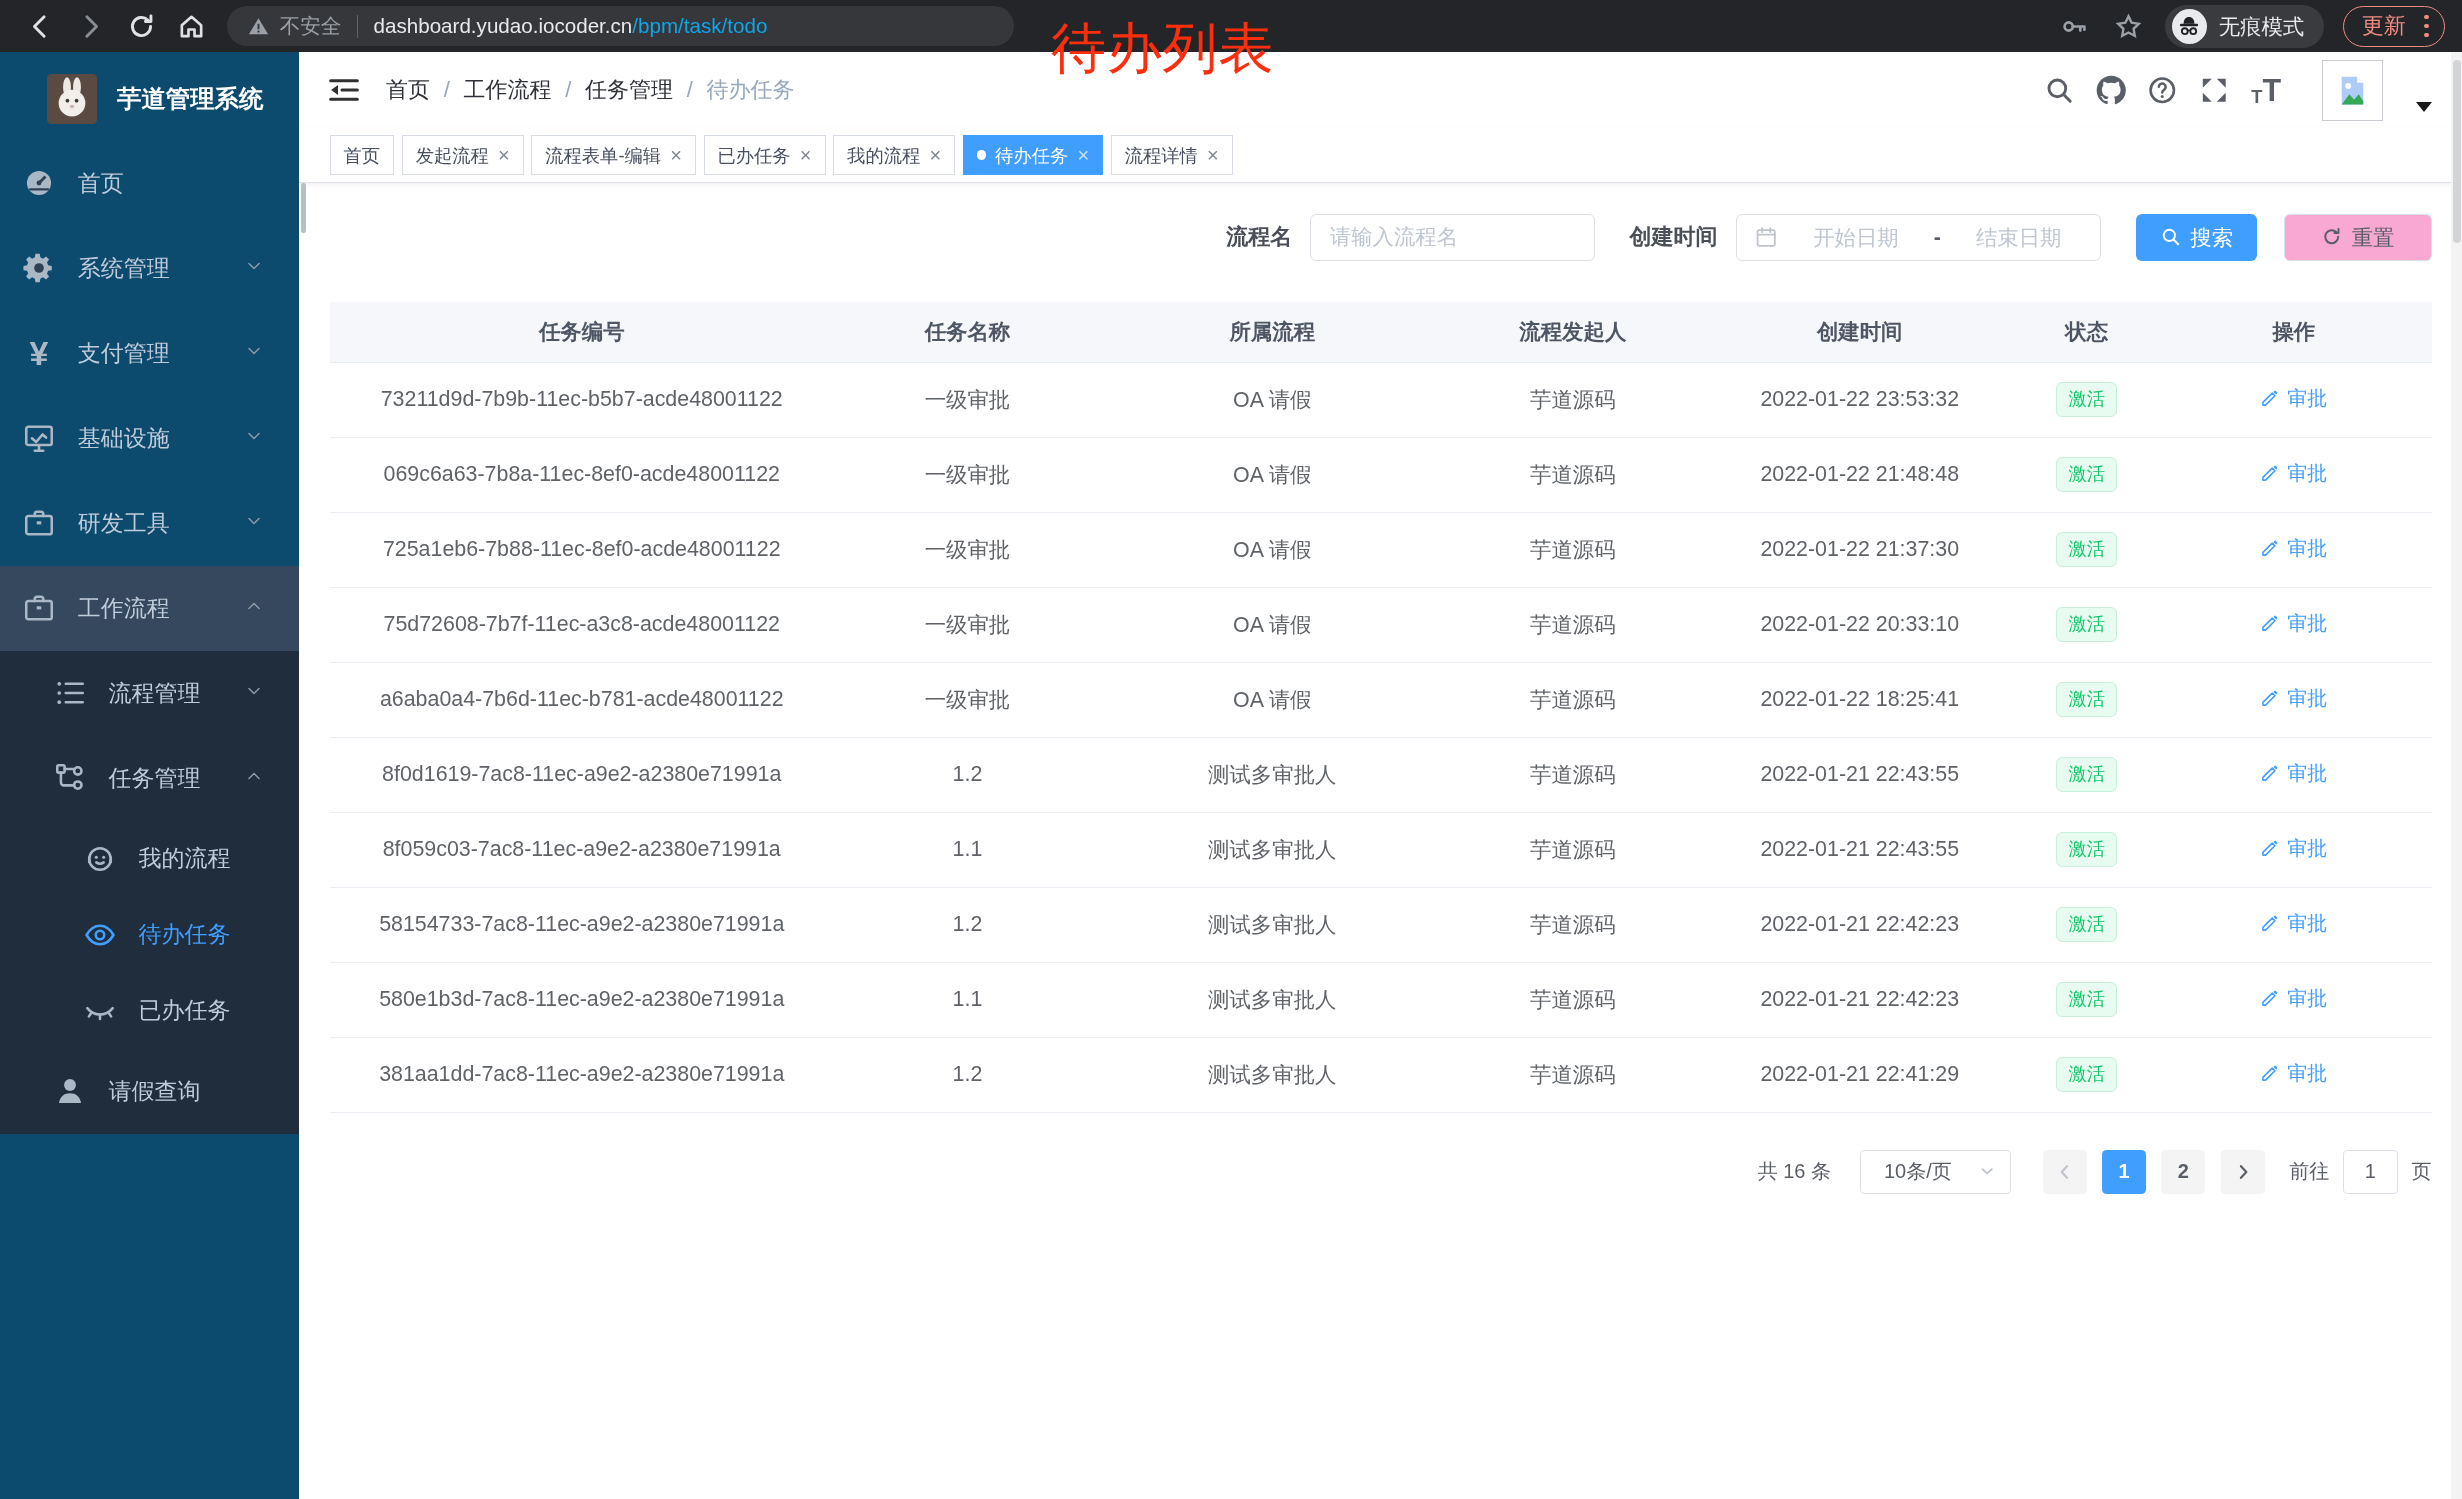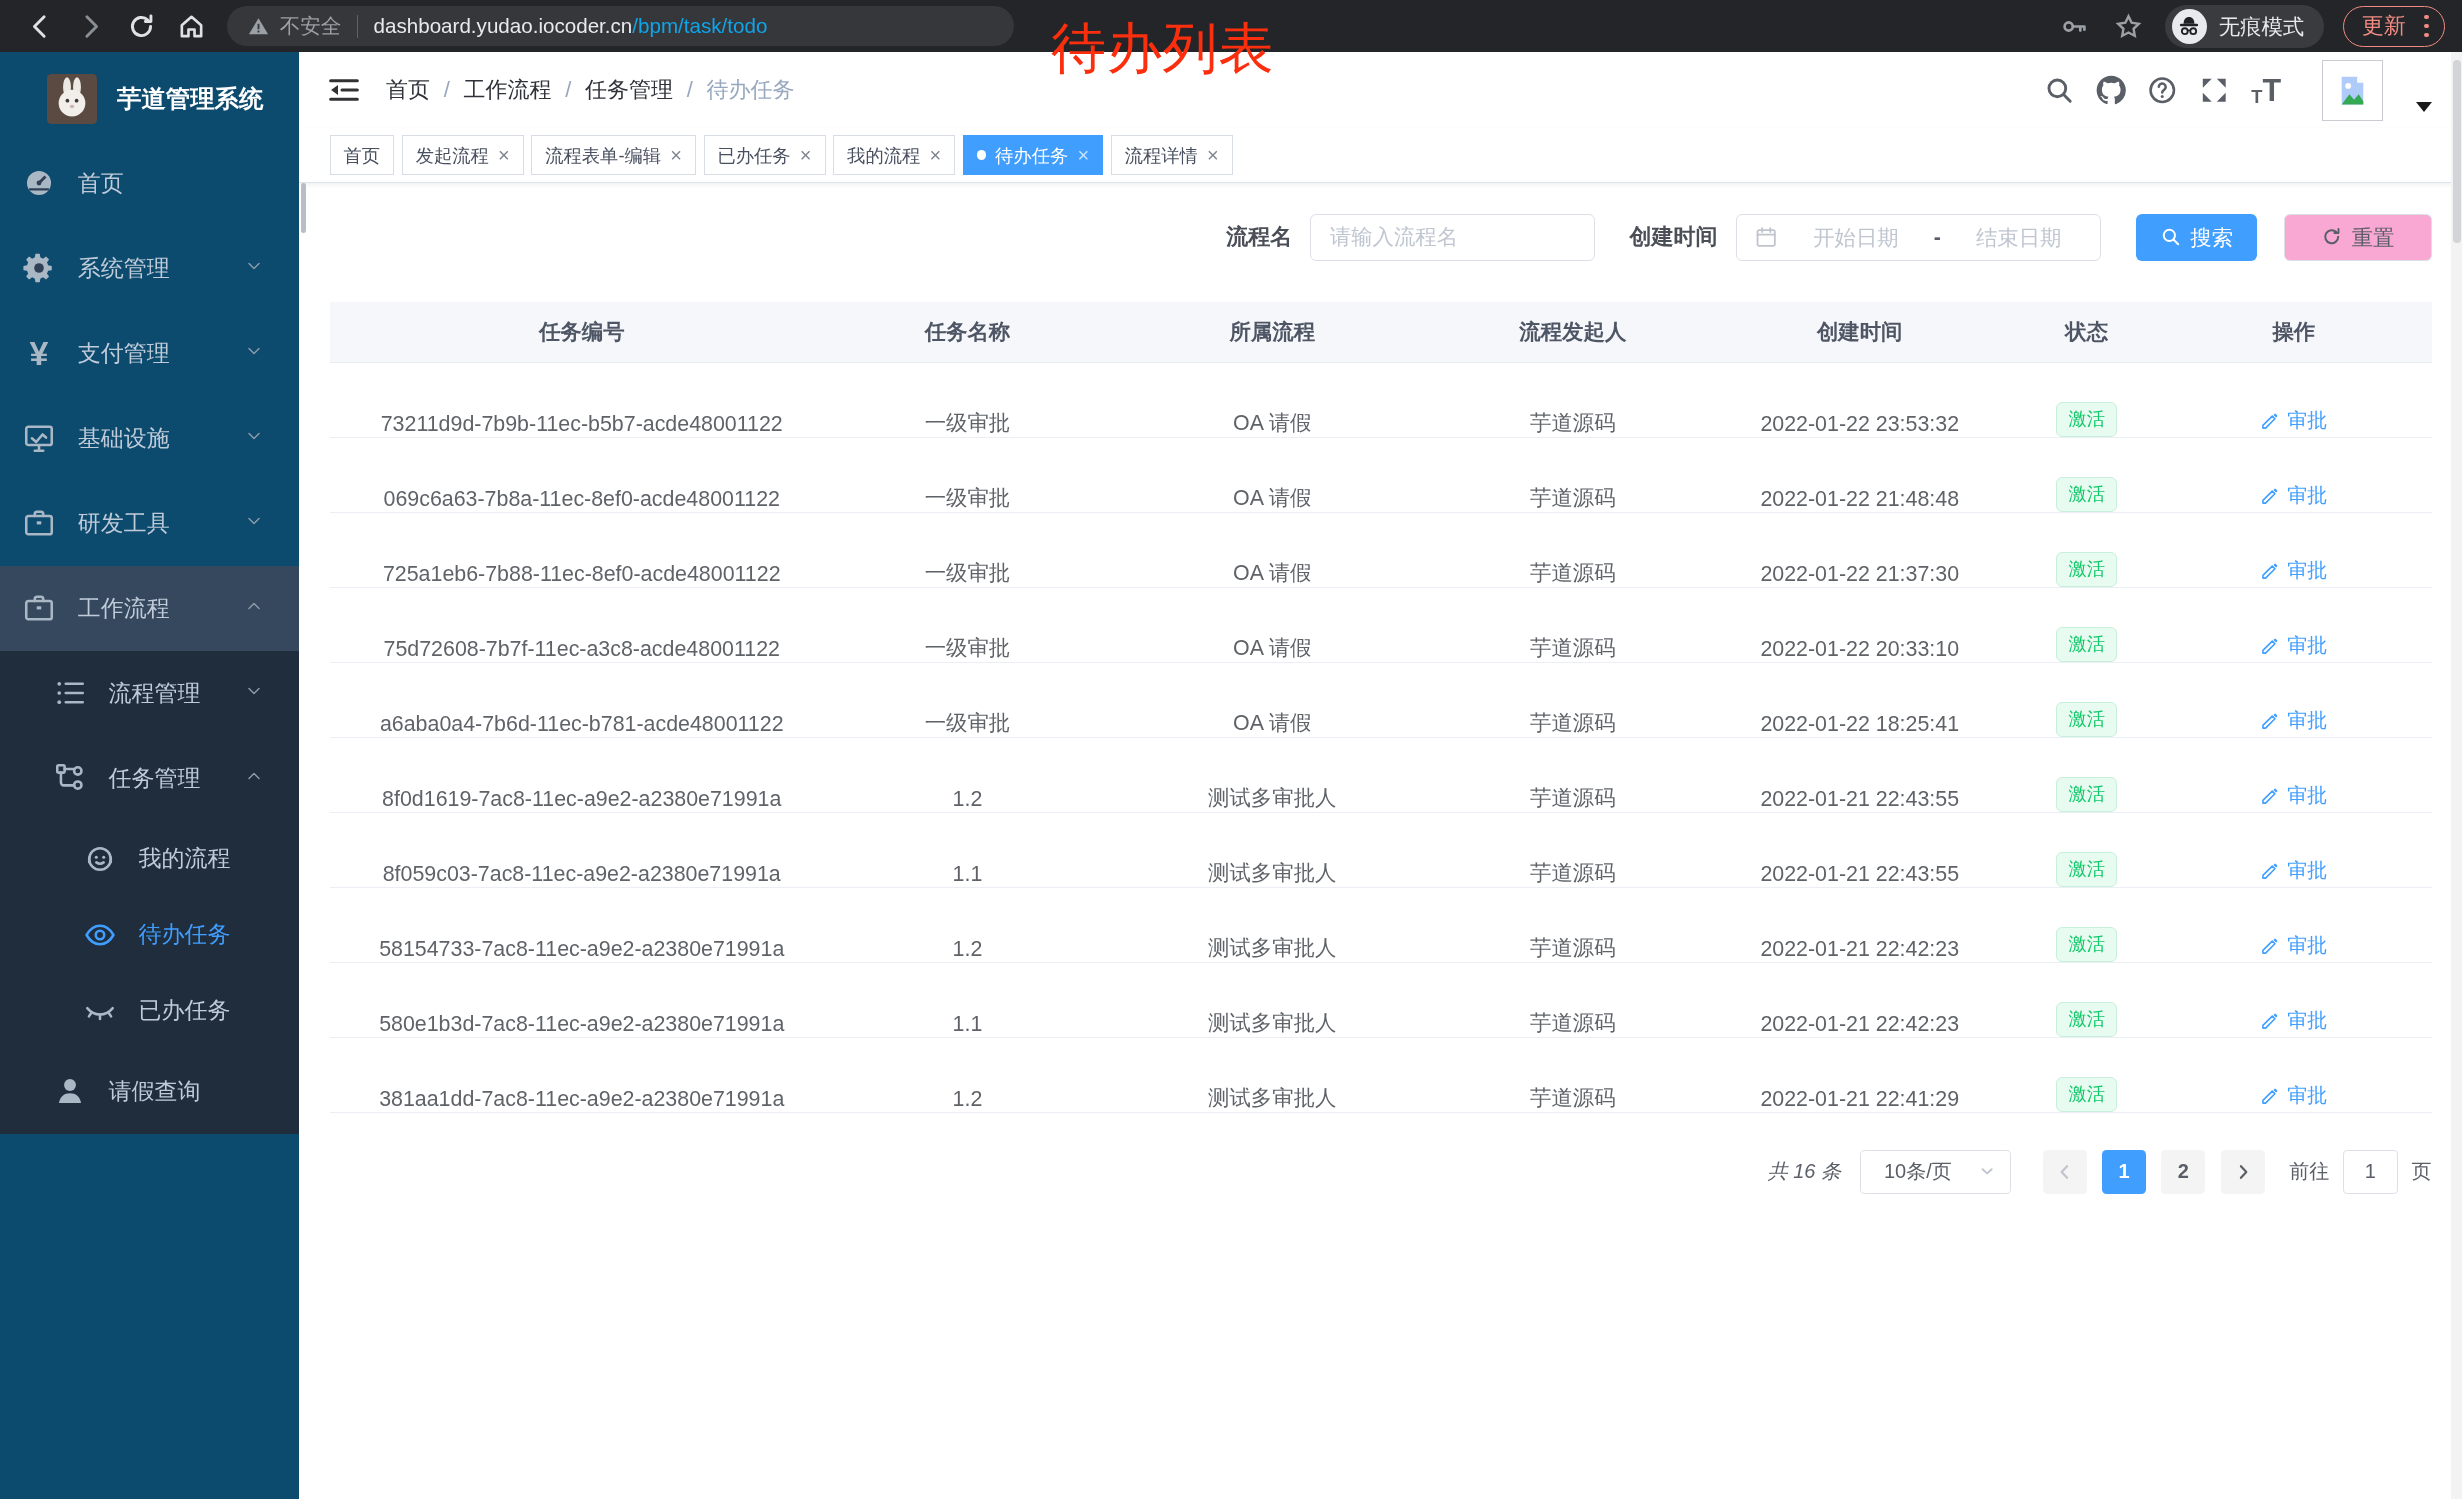--- a/index.html
+++ b/index.html
@@ -81,30 +81,30 @@
   .date-sep { color:#5a5e66; font-weight:700; }
   .btn { height:47px; border-radius:6px; display:inline-flex; align-items:center; gap:9.2px; font-size:21.4px; cursor:pointer; border:1.5px solid transparent; }
   .btn-search { margin-left:35px; background:#409eff; color:#fff; padding:0 23px; }
   .btn-reset { margin-left:27px; background:#f9a8d4; border-color:#dcdfe6; color:#5a5e66; padding:0 36px; }
   .btn .bic { font-size:21.4px; }
 
   
   .table { margin-top:41px; width:100%; }
   .thead { display:flex; align-items:center; height:61px; background:#f6f7fa; border-bottom:1.5px solid #e9ecf2; }
   .th { font-size:21.4px; font-weight:700; color:#4e5665; text-align:center; white-space:nowrap; }
-  .tr { display:flex; align-items:flex-end; height:75px; border-bottom:1.5px solid #ebeef5; font-size:21.4px; color:#5f6368; }
+  .tr { display:flex; align-items:center; height:75px; border-bottom:1.5px solid #ebeef5; font-size:21.4px; color:#5f6368; }
   .td { text-align:center; white-space:nowrap; overflow:hidden; }
   .c0{width:24%;} .c1{width:12.7%;} .c2{width:16.3%;} .c3{width:12.3%;} .c4{width:15%;} .c5{width:6.6%;} .c6{width:13.1%;}
   .status-tag { display:inline-block; background:#e8fbf1; border:1.5px solid #c6f0d9; color:#12c969; border-radius:6.1px; font-size:18.3px; line-height:1; padding:6.9px 11.4px; }
   .action-link { color:#409eff; font-size:20px; display:inline-flex; align-items:center; gap:6.9px; cursor:pointer; text-decoration:none; }
   .action-link .ic { font-size:20px; }
 
   
   .pagination { margin-top:37px; display:flex; align-items:center; justify-content:flex-end; font-size:20px; color:#5a5e66; }
-  .pg-total { margin-right:19px;font-style:italic; }
+  .pg-total { margin-right:29px; }
   .page-size { width:151px; height:44px; border:1.5px solid #dcdfe6; border-radius:4.6px; display:flex; align-items:center; justify-content:space-between; padding:0 13.7px 0 23px; color:#5a5e66; margin-right:24.4px; cursor:pointer; background:#fff; }
   .page-size .chev-s { font-size:18.3px; color:#c0c4cc; }
   .pg-btn { min-width:44px; height:44px; border-radius:4.6px; background:#f4f4f5; display:flex; align-items:center; justify-content:center; margin:0 7.6px; font-weight:700; cursor:pointer; font-size:20px; color:#5a5e66; }
   .pg-btn .arr { font-size:20px; }
   .pg-btn.disabled { color:#c0c4cc; }
   .pg-btn.current { background:#409eff; color:#fff; }
   .goto { margin-left:17px; display:flex; align-items:center; gap:13.7px; }
   .goto-input { width:55px; height:44px; border:1.5px solid #dcdfe6; border-radius:4.6px; text-align:center; font-size:20px; color:#5a5e66; outline:none; font-family:inherit; }
 
   

